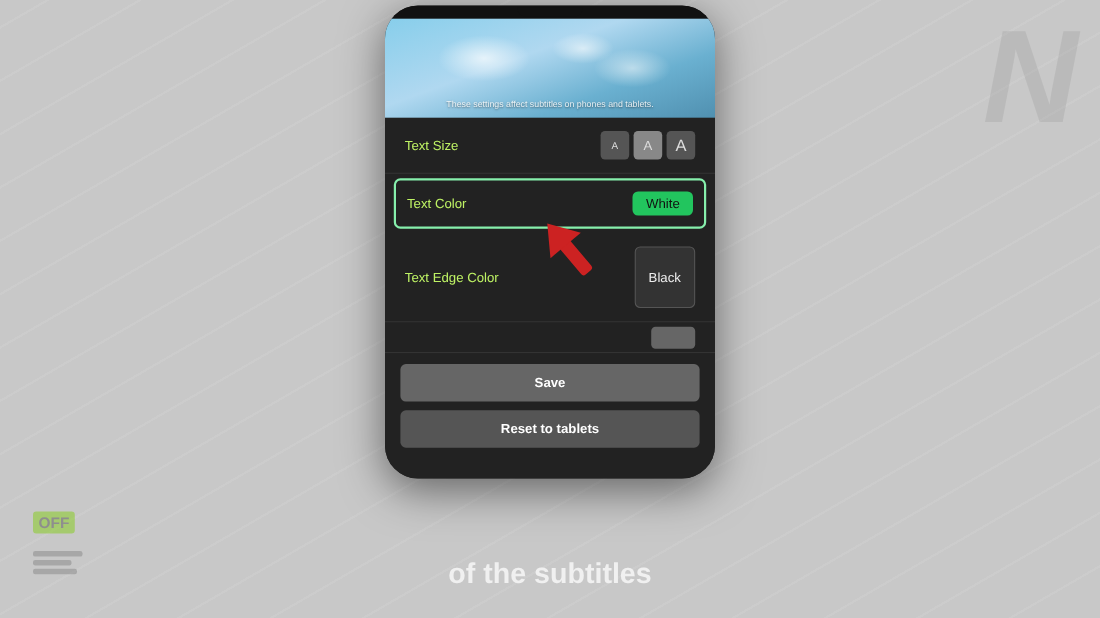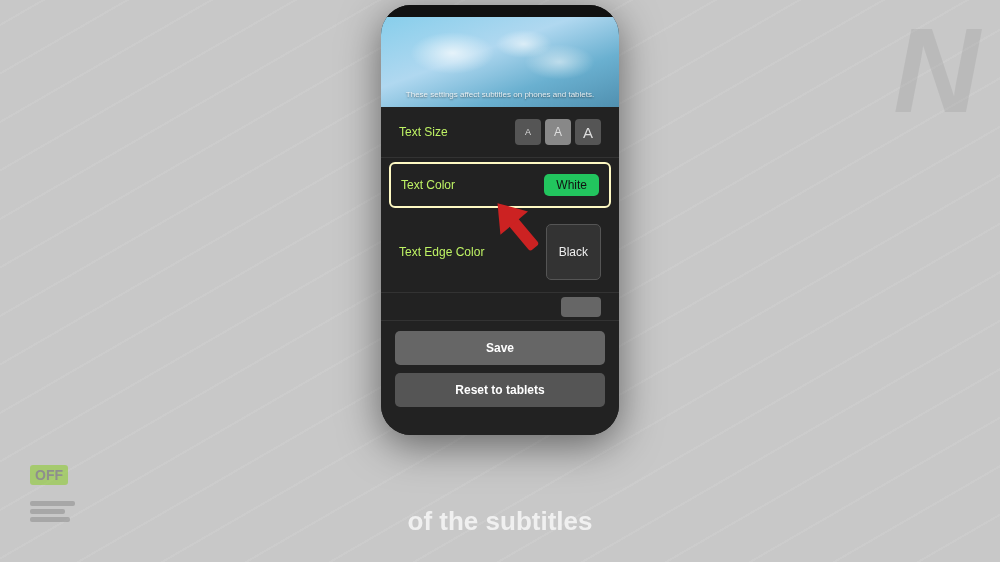--- a/index.html
+++ b/index.html
@@ -70,21 +70,21 @@
     .off-icon .subtitle-line:nth-child(1) { width: 45px; }
     .off-icon .subtitle-line:nth-child(2) { width: 35px; }
     .off-icon .subtitle-line:nth-child(3) { width: 40px; }
 
     
     .phone {
       position: absolute;
       left: 50%;
       top: 5px;
       transform: translateX(-50%);
-      width: 238px;
+      width: 300px;
       height: 430px;
       background: #1a1a1a;
       border-radius: 30px;
       box-shadow: 0 10px 40px rgba(0,0,0,0.5);
       overflow: hidden;
       display: flex;
       flex-direction: column;
     }
 
     
@@ -172,21 +172,21 @@
     }
     .text-size-btn.active {
       background: #888;
     }
     .text-size-btn .sz-small { font-size: 9px; }
     .text-size-btn .sz-med { font-size: 12px; }
     .text-size-btn .sz-large { font-size: 15px; }
 
     
     .settings-row.highlighted {
-      border: 2px solid #fef9c3;
+      border: 2px solid #86efac;
       border-radius: 6px;
       margin: 4px 8px;
       padding: 10px 10px;
       text-align: center;
     }
     .text-color-badge {
       background: #22c55e;
       color: #111;
       border-radius: 5px;
       padding: 4px 12px;

